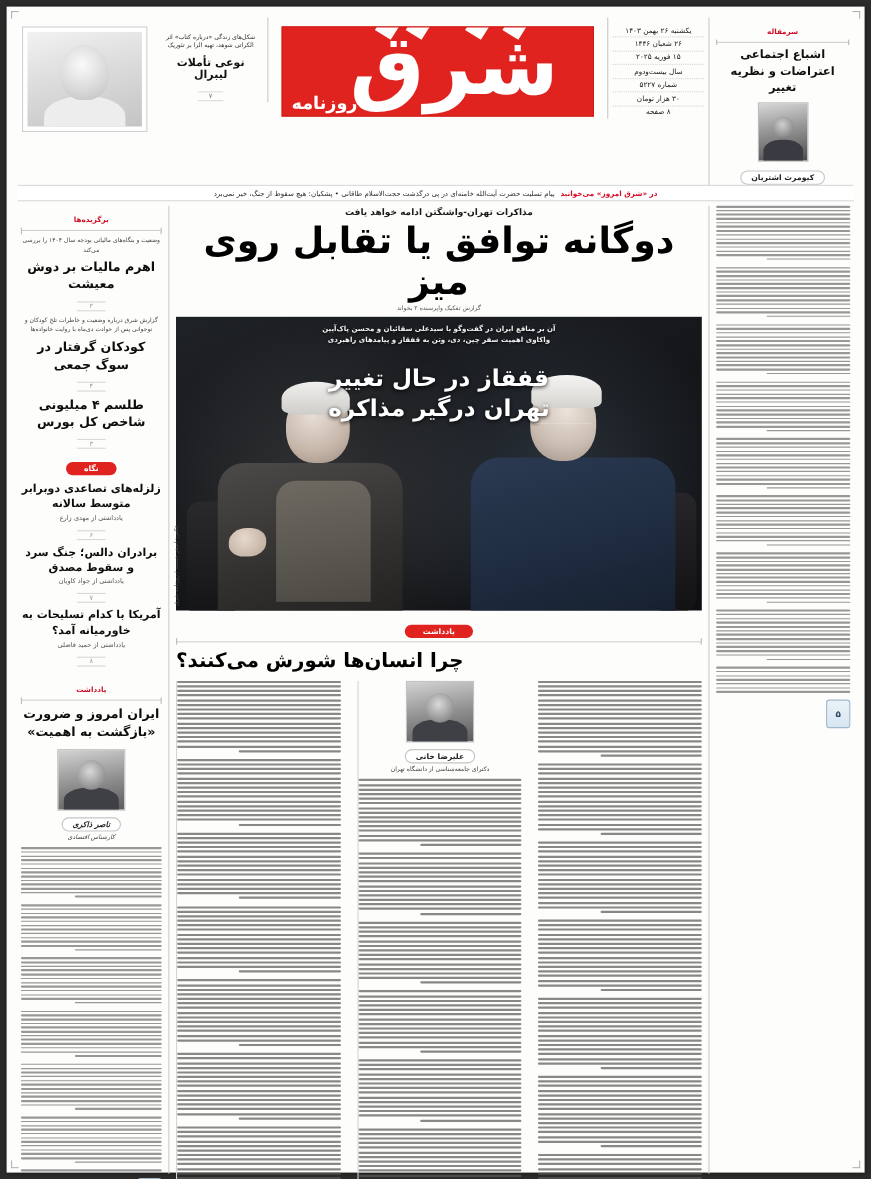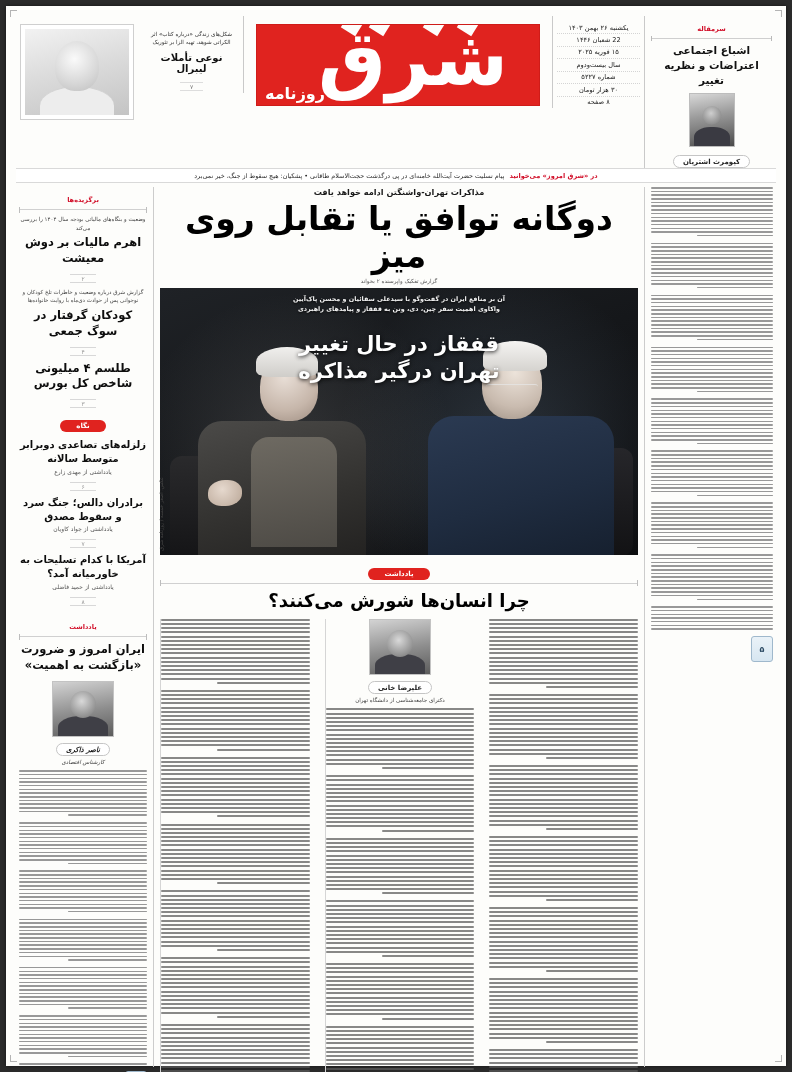--- a/index.html
+++ b/index.html
@@ -281,21 +281,21 @@
     margin-top: 16px; font-size: 21px; font-weight: bold; color: #fff;
     line-height: 1.3; text-shadow: 0 1px 4px rgba(0,0,0,.9);
   }
   .photo-credit {
     position: absolute; left: -2px; bottom: 4px;
     font-size: 5px; color: #444; writing-mode: vertical-rl; transform: rotate(180deg);
   }
 
   
   .feature-title {
-    text-align: center; font-size: 18px; font-weight: bold; color: #000;
+    text-align: left; font-size: 18px; font-weight: bold; color: #000;
     margin: 6px 0 8px 0;
   }
   .feat-cols { display: flex; flex-direction: row; gap: 8px; }
   .feat-col { flex: 1; }
   .author-card { text-align: center; margin: 0 2px 5px 2px; }
   .author-photo {
     width: 62px; height: 56px; margin: 0 auto;
     background: linear-gradient(170deg,#d3d3d3,#8d8d8d 55%,#5c5c5c);
     border: 1px solid #c3c3c3; position: relative; overflow: hidden;
   }
@@ -353,21 +353,21 @@
       <div class="edit-title">
         <div>اشباع اجتماعی</div>
         <div>اعتراضات و نظریه تغییر</div>
       </div>
       <div class="edit-photo"></div>
       <span class="byline-pill">کیومرث اشتریان</span>
     </div>
 
     <div class="mh-dates">
       <div class="dl">یکشنبه ۲۶ بهمن ۱۴۰۳</div>
-      <div class="dl">22 شعبان ۱۴۴۶</div>
+      <div class="dl">۲۶ شعبان ۱۴۴۶</div>
       <div class="dl">۱۵ فوریه ۲۰۲۵</div>
       <div class="dl">سال بیست‌ودوم</div>
       <div class="dl">شماره ۵۲۲۷</div>
       <div class="dl">۳۰ هزار تومان</div>
       <div class="dl">۸ صفحه</div>
     </div>
 
     <div class="mh-logo">
       <div class="logo-box">
         <span class="logo-notch" style="right:62px;"></span>

